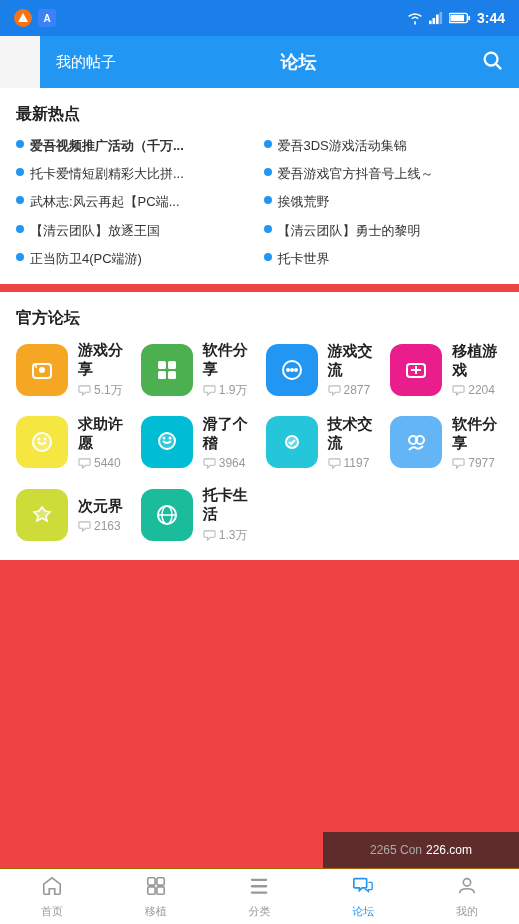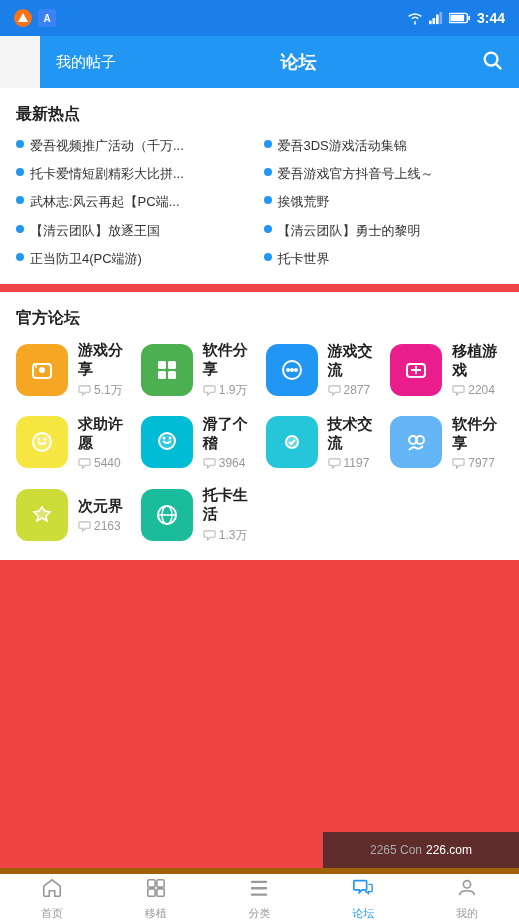--- a/index.html
+++ b/index.html
@@ -141,21 +141,21 @@
     }
 
     
     .bottom-nav {
       position: absolute;
       bottom: 0;
       left: 0;
       width: 519px;
       height: 56px;
       background: white;
-      border-top: 6px solid #a16207;
+      border-top: 1px solid #a16207;
       display: flex;
       align-items: center;
     }
     .nav-item {
       flex: 1;
       display: flex;
       flex-direction: column;
       align-items: center;
       justify-content: center;
       gap: 3px;
@@ -226,21 +226,21 @@
       <line x1="16.5" y1="16.5" x2="22" y2="22"></line>
     </svg>
   </div>
 </div>
 
 <div class="content">
 
   <div class="section">
     <div class="section-title">最新热点</div>
     <div class="hot-grid" id="hot-grid">
-        <div class="hot-item" style="cursor: pointer;">
+        <div class="hot-item" style="cursor: pointer; font-weight: bold;">
       <div class="hot-dot"></div>
       <span style="font-size:13px;color:#333;line-height:1.4">爱吾视频推广活动（千万...</span>
     </div>
         <div class="hot-item" style="cursor: pointer;">
       <div class="hot-dot"></div>
       <span style="font-size:13px;color:#333;line-height:1.4">爱吾3DS游戏活动集锦</span>
     </div>
         <div class="hot-item" style="cursor: pointer;">
       <div class="hot-dot"></div>
       <span style="font-size:13px;color:#333;line-height:1.4">托卡爱情短剧精彩大比拼...</span>

